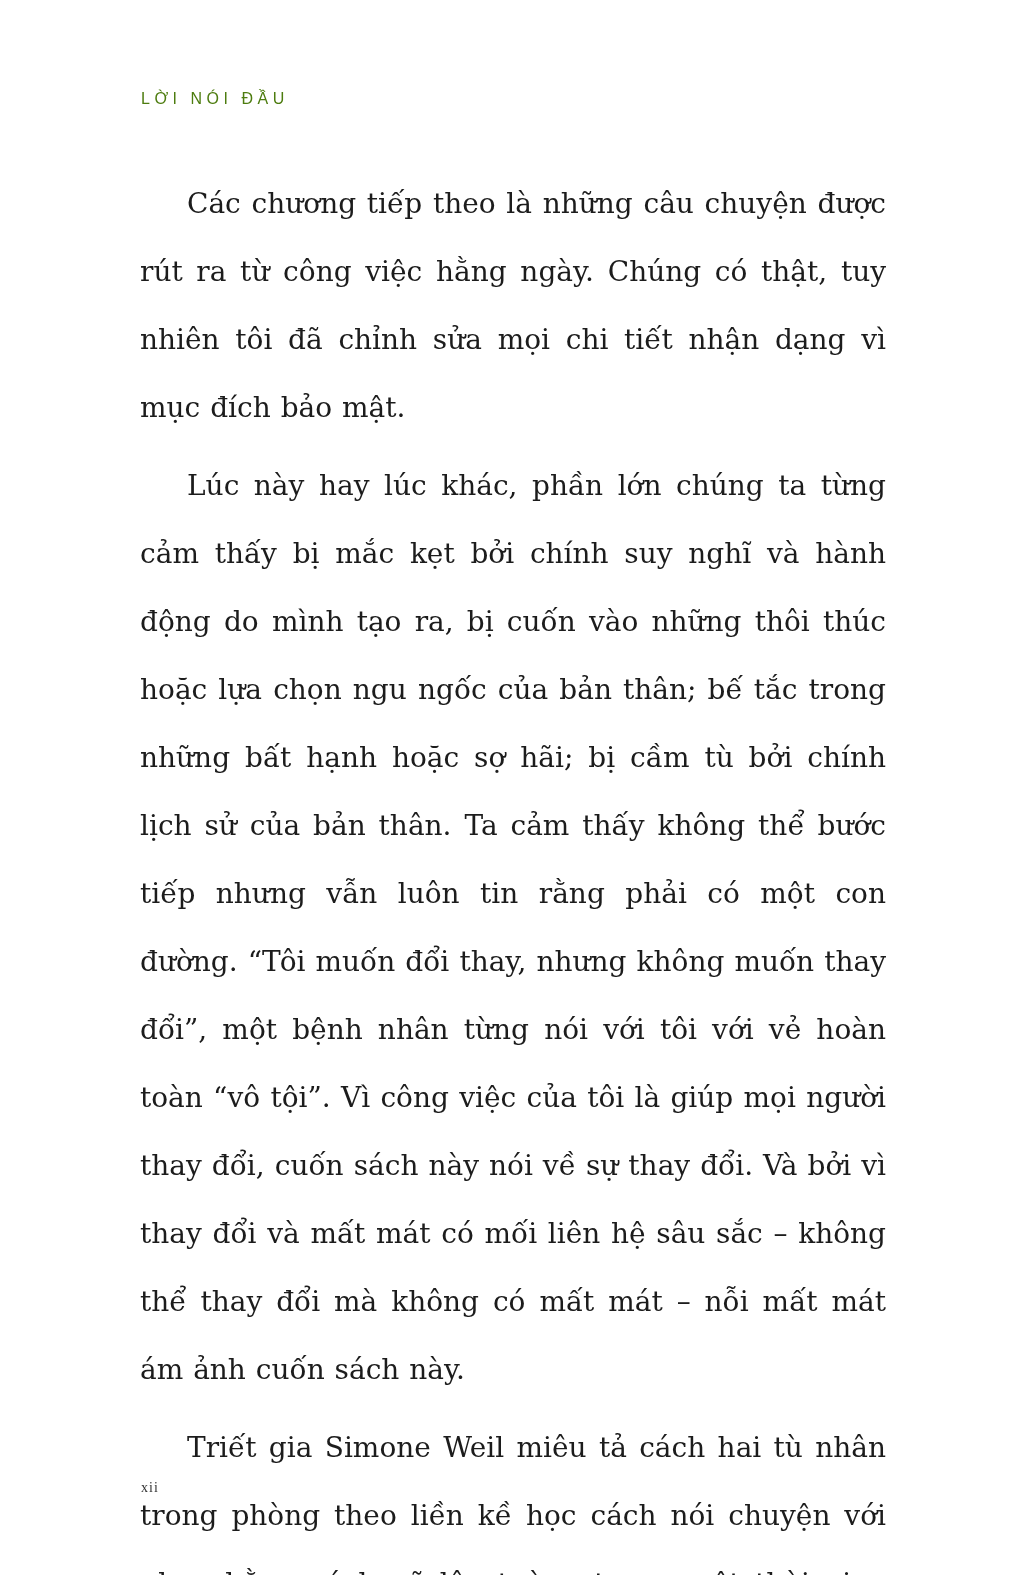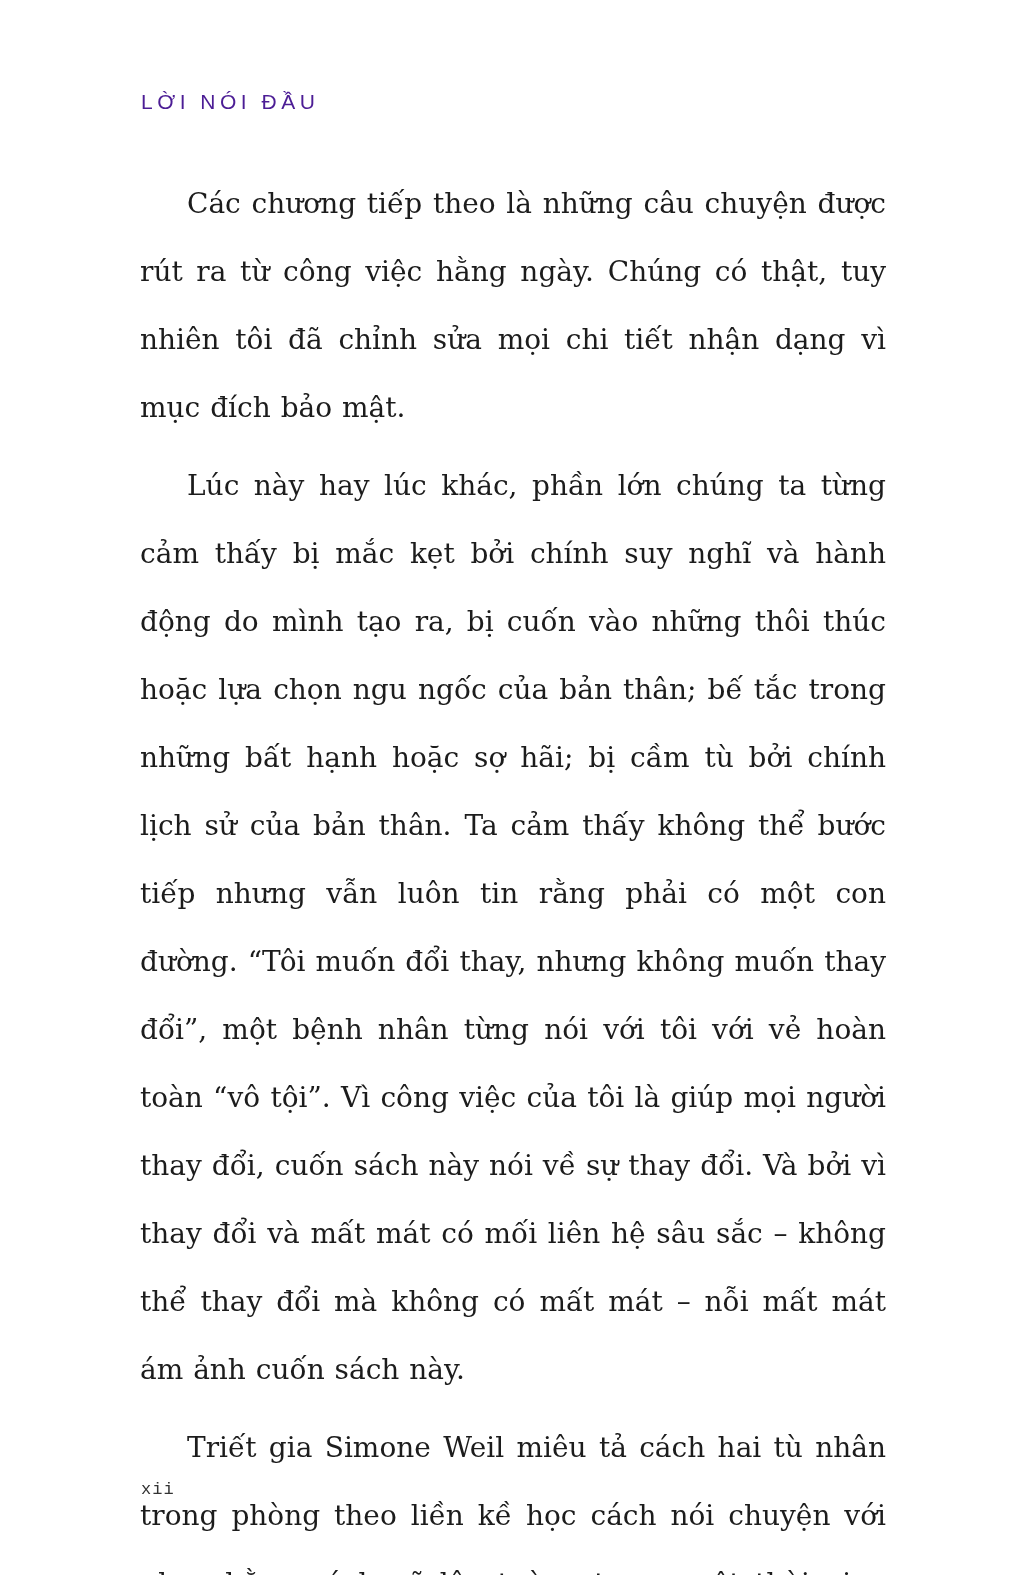--- a/index.html
+++ b/index.html
@@ -13,24 +13,24 @@
     height: 1575px;
     background: #ffffff;
     overflow: hidden;
     font-family: "DejaVu Serif", serif;
   }
   .running-header {
     position: absolute;
     left: 141px;
     top: 90px;
     font-family: "Liberation Sans", sans-serif;
-    font-size: 21px;
+    font-size: 16px;
     font-weight: 400;
     letter-spacing: 4.5px;
-    color: #4c1d95;
+    color: #4d7c0f;
   }
   .body-text {
     position: absolute;
     left: 140px;
     top: 170px;
     width: 746px;
     font-size: 28px;
     line-height: 68px;
     color: #1c1c1c;
     text-align: justify;
@@ -41,22 +41,22 @@
     text-indent: 47px;
     word-spacing: 1px;
   }
   .para + .para {
     margin-top: 10px;
   }
   .page-number {
     position: absolute;
     left: 141px;
     top: 1480px;
-    font-family: Liberation Mono, monospace;
-    font-size: 17px;
+    font-family: Liberation Serif, serif;
+    font-size: 14px;
     color: #333333;
     letter-spacing: 1px;
   }
 </style>
 </head>
 <body>
 
 <div class="page">
   <div class="running-header">LỜI NÓI ĐẦU</div>
 

